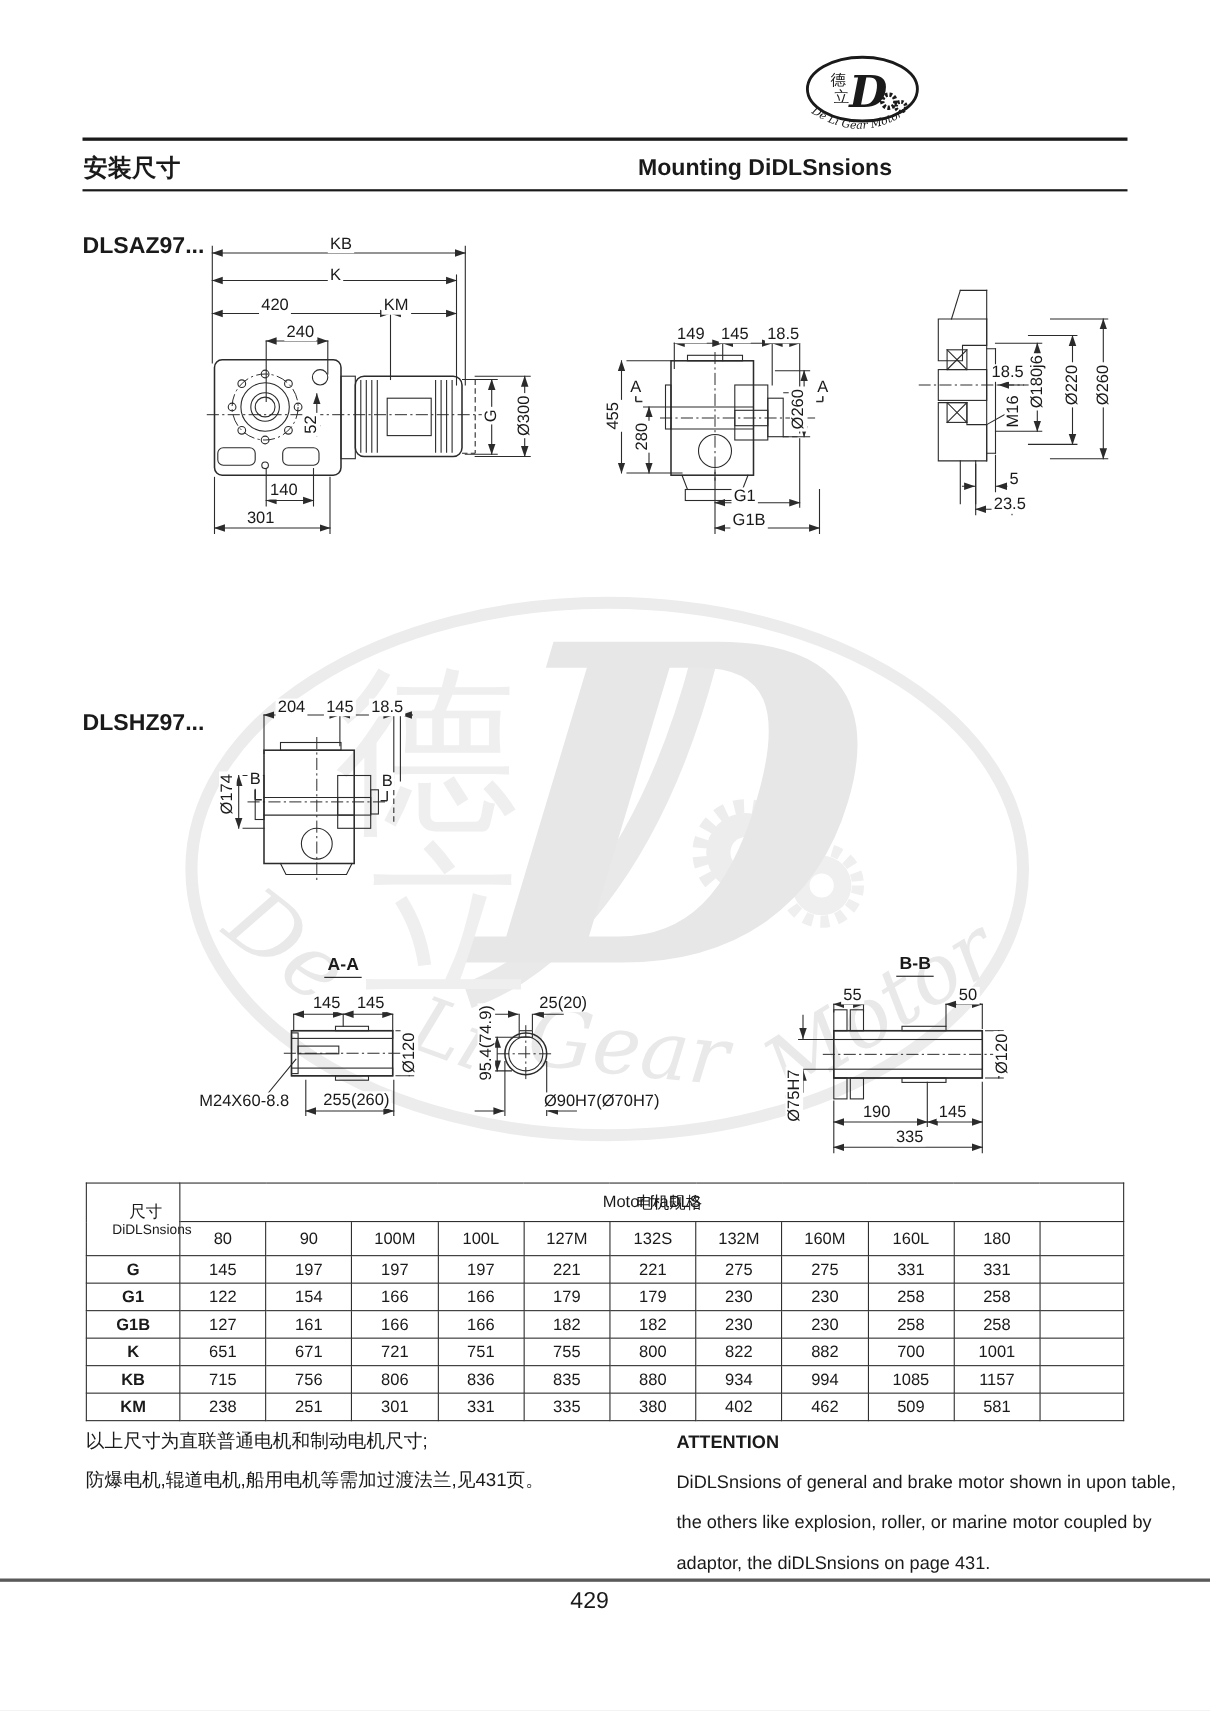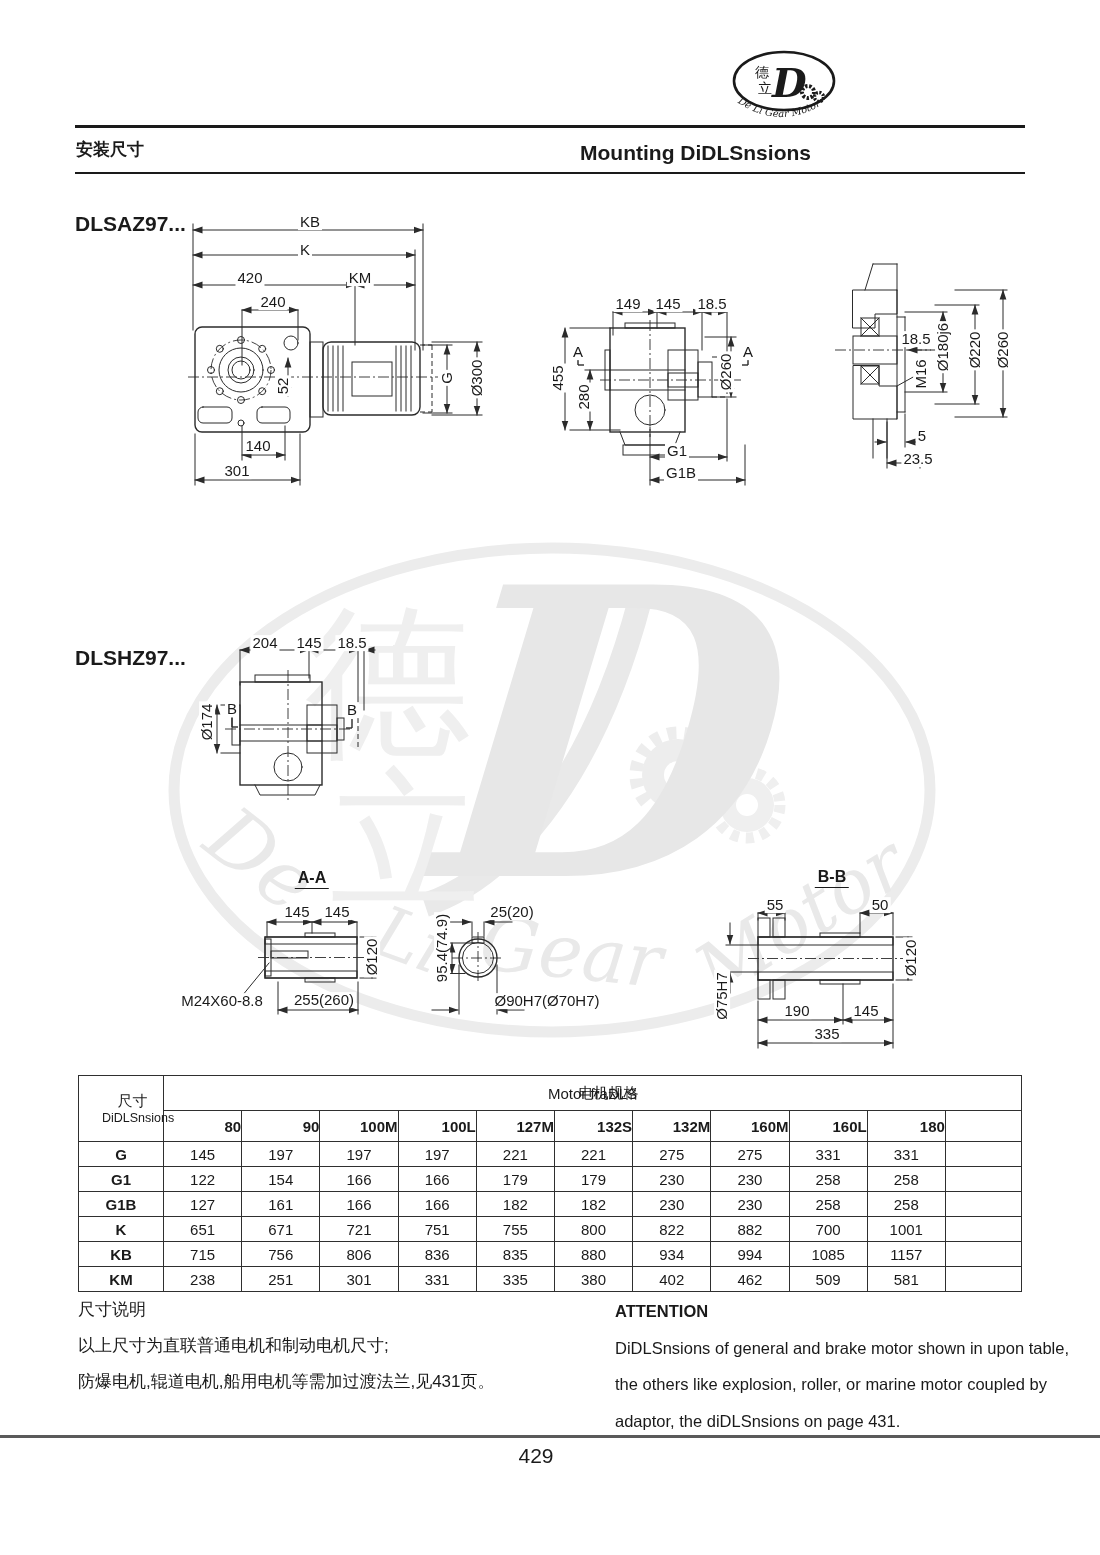--- a/index.html
+++ b/index.html
@@ -3,21 +3,21 @@
 <meta charset="utf-8">
 <style>
   html,body{margin:0;padding:0;background:#e9e9e9;}
   #page{position:relative;width:1100px;height:1555px;background:#ffffff;overflow:hidden;
         font-family:"Liberation Sans",sans-serif;color:#1a1a1a;}
   
   #company{position:absolute;left:848px;top:62px;font-family:"DejaVu Serif",serif;
            font-weight:bold;font-size:42px;letter-spacing:10px;color:#111;}
   #rule1{position:absolute;left:75px;top:125px;width:950px;height:0;border-top:3px solid #1a1a1a;}
   #rule2{position:absolute;left:75px;top:172px;width:950px;height:0;border-top:2px solid #1a1a1a;}
-  #title-zh{position:absolute;left:76px;top:138px;font-size:17px;font-weight:bold;text-align:right;}
+  #title-zh{position:absolute;left:76px;top:138px;font-size:22px;font-weight:bold;text-align:right;}
   #title-en{position:absolute;left:580px;top:141px;font-size:21px;font-weight:bold;}
   .model-label{position:absolute;left:75px;font-size:21px;font-weight:bold;}
   
   #wm{position:absolute;left:0;top:0;width:1100px;height:1555px;z-index:0;}
   .wm-t{position:absolute;color:#e9e9e9;font-family:"DejaVu Serif",serif;line-height:1;}
   
   .draw{position:absolute;z-index:1;}
   .s{stroke:#2b2b2b;stroke-width:1;fill:none;stroke-linecap:square;}
   .s2{stroke:#2b2b2b;stroke-width:1.4;fill:none;}
   .cl{stroke:#2b2b2b;stroke-width:0.9;fill:none;stroke-dasharray:11 3 2 3;}
@@ -31,21 +31,21 @@
   .lbl.v{transform:translate(-50%,-50%) rotate(-90deg);}
   .sec-title{position:absolute;z-index:2;font-size:16px;font-weight:bold;
        border-bottom:1.6px solid #1a1a1a;padding:0 3px 1px;transform:translate(-50%,-50%);}
   
   #dim-table{position:absolute;left:78px;top:1075px;width:944px;z-index:1;
        border-collapse:collapse;table-layout:fixed;background:#fff;font-size:15px;}
   #dim-table th,#dim-table td{border:1.8px solid #2f2f2f;text-align:center;padding:0;}
   #dim-table .c0{width:85px;}
   #dim-table .c{width:78.2px;}
   #dim-table tr.hrow1 th{height:34px;padding-left:23px;}
-  #dim-table tr.hrow2 th{height:30px;font-weight:bold;text-align:right;}
+  #dim-table tr.hrow2 th{height:30px;font-weight:normal;}
   #dim-table tbody th{font-weight:bold;}
   #dim-table tbody tr{height:25px;}
   .corner div:first-child{font-size:15px;font-weight:normal;}
   .corner div:last-child{font-size:12.5px;font-weight:normal;}
   .group{position:relative;font-weight:normal;text-align:left;}
   .gzh{padding-left:9px;}
   .gen{position:absolute;left:0;right:0;text-align:center;top:50%;transform:translateY(-50%);}
   
   .note{position:absolute;z-index:1;font-size:17px;line-height:36px;}
   #note-zh{left:78px;top:1292px;}
@@ -582,21 +582,20 @@
           <td>402</td>
           <td>462</td>
           <td>509</td>
           <td>581</td>
           <td></td>
         </tr>
       </tbody>
   </table>
 
   <div id="note-zh" class="note">
-    <div>尺寸说明</div>
     <div>以上尺寸为直联普通电机和制动电机尺寸;</div>
     <div>防爆电机,辊道电机,船用电机等需加过渡法兰,见431页。</div>
   </div>
   <div id="note-en" class="note">
     <div class="nt">ATTENTION</div>
     <div>DiDLSnsions of general and brake motor shown in upon table,</div>
     <div>the others like explosion, roller, or marine motor coupled by</div>
     <div>adaptor, the diDLSnsions on page 431.</div>
   </div>
 

